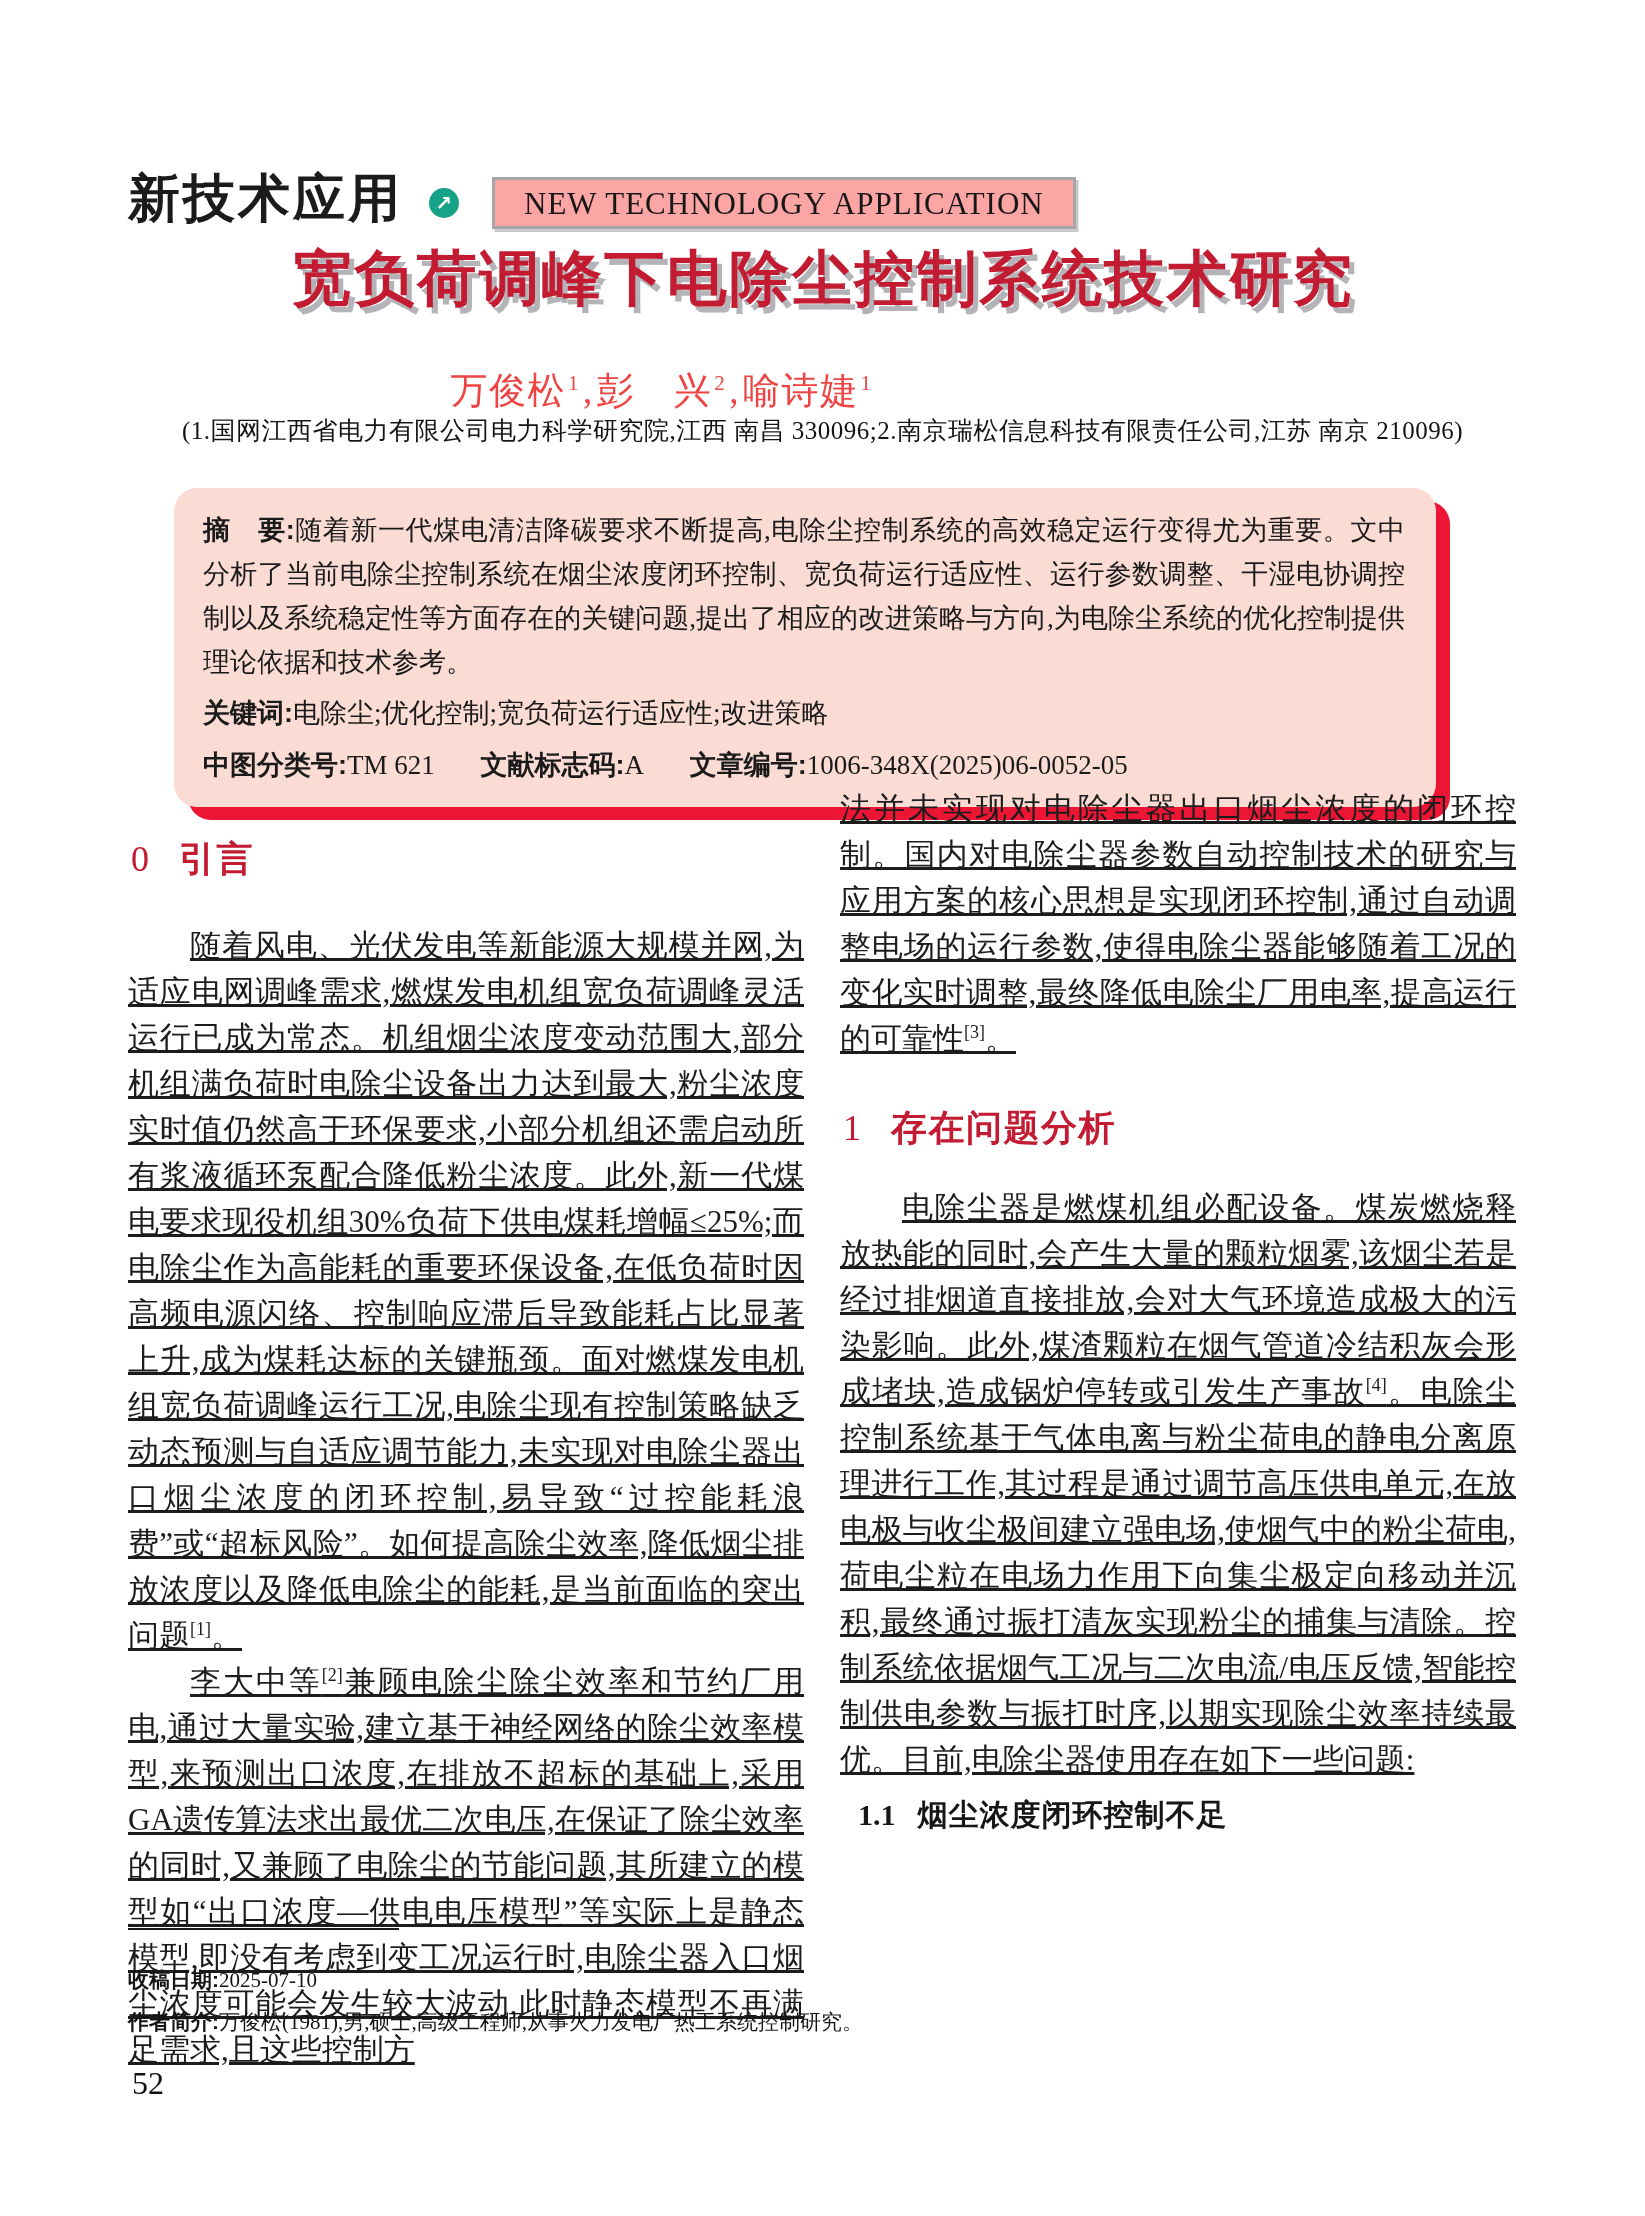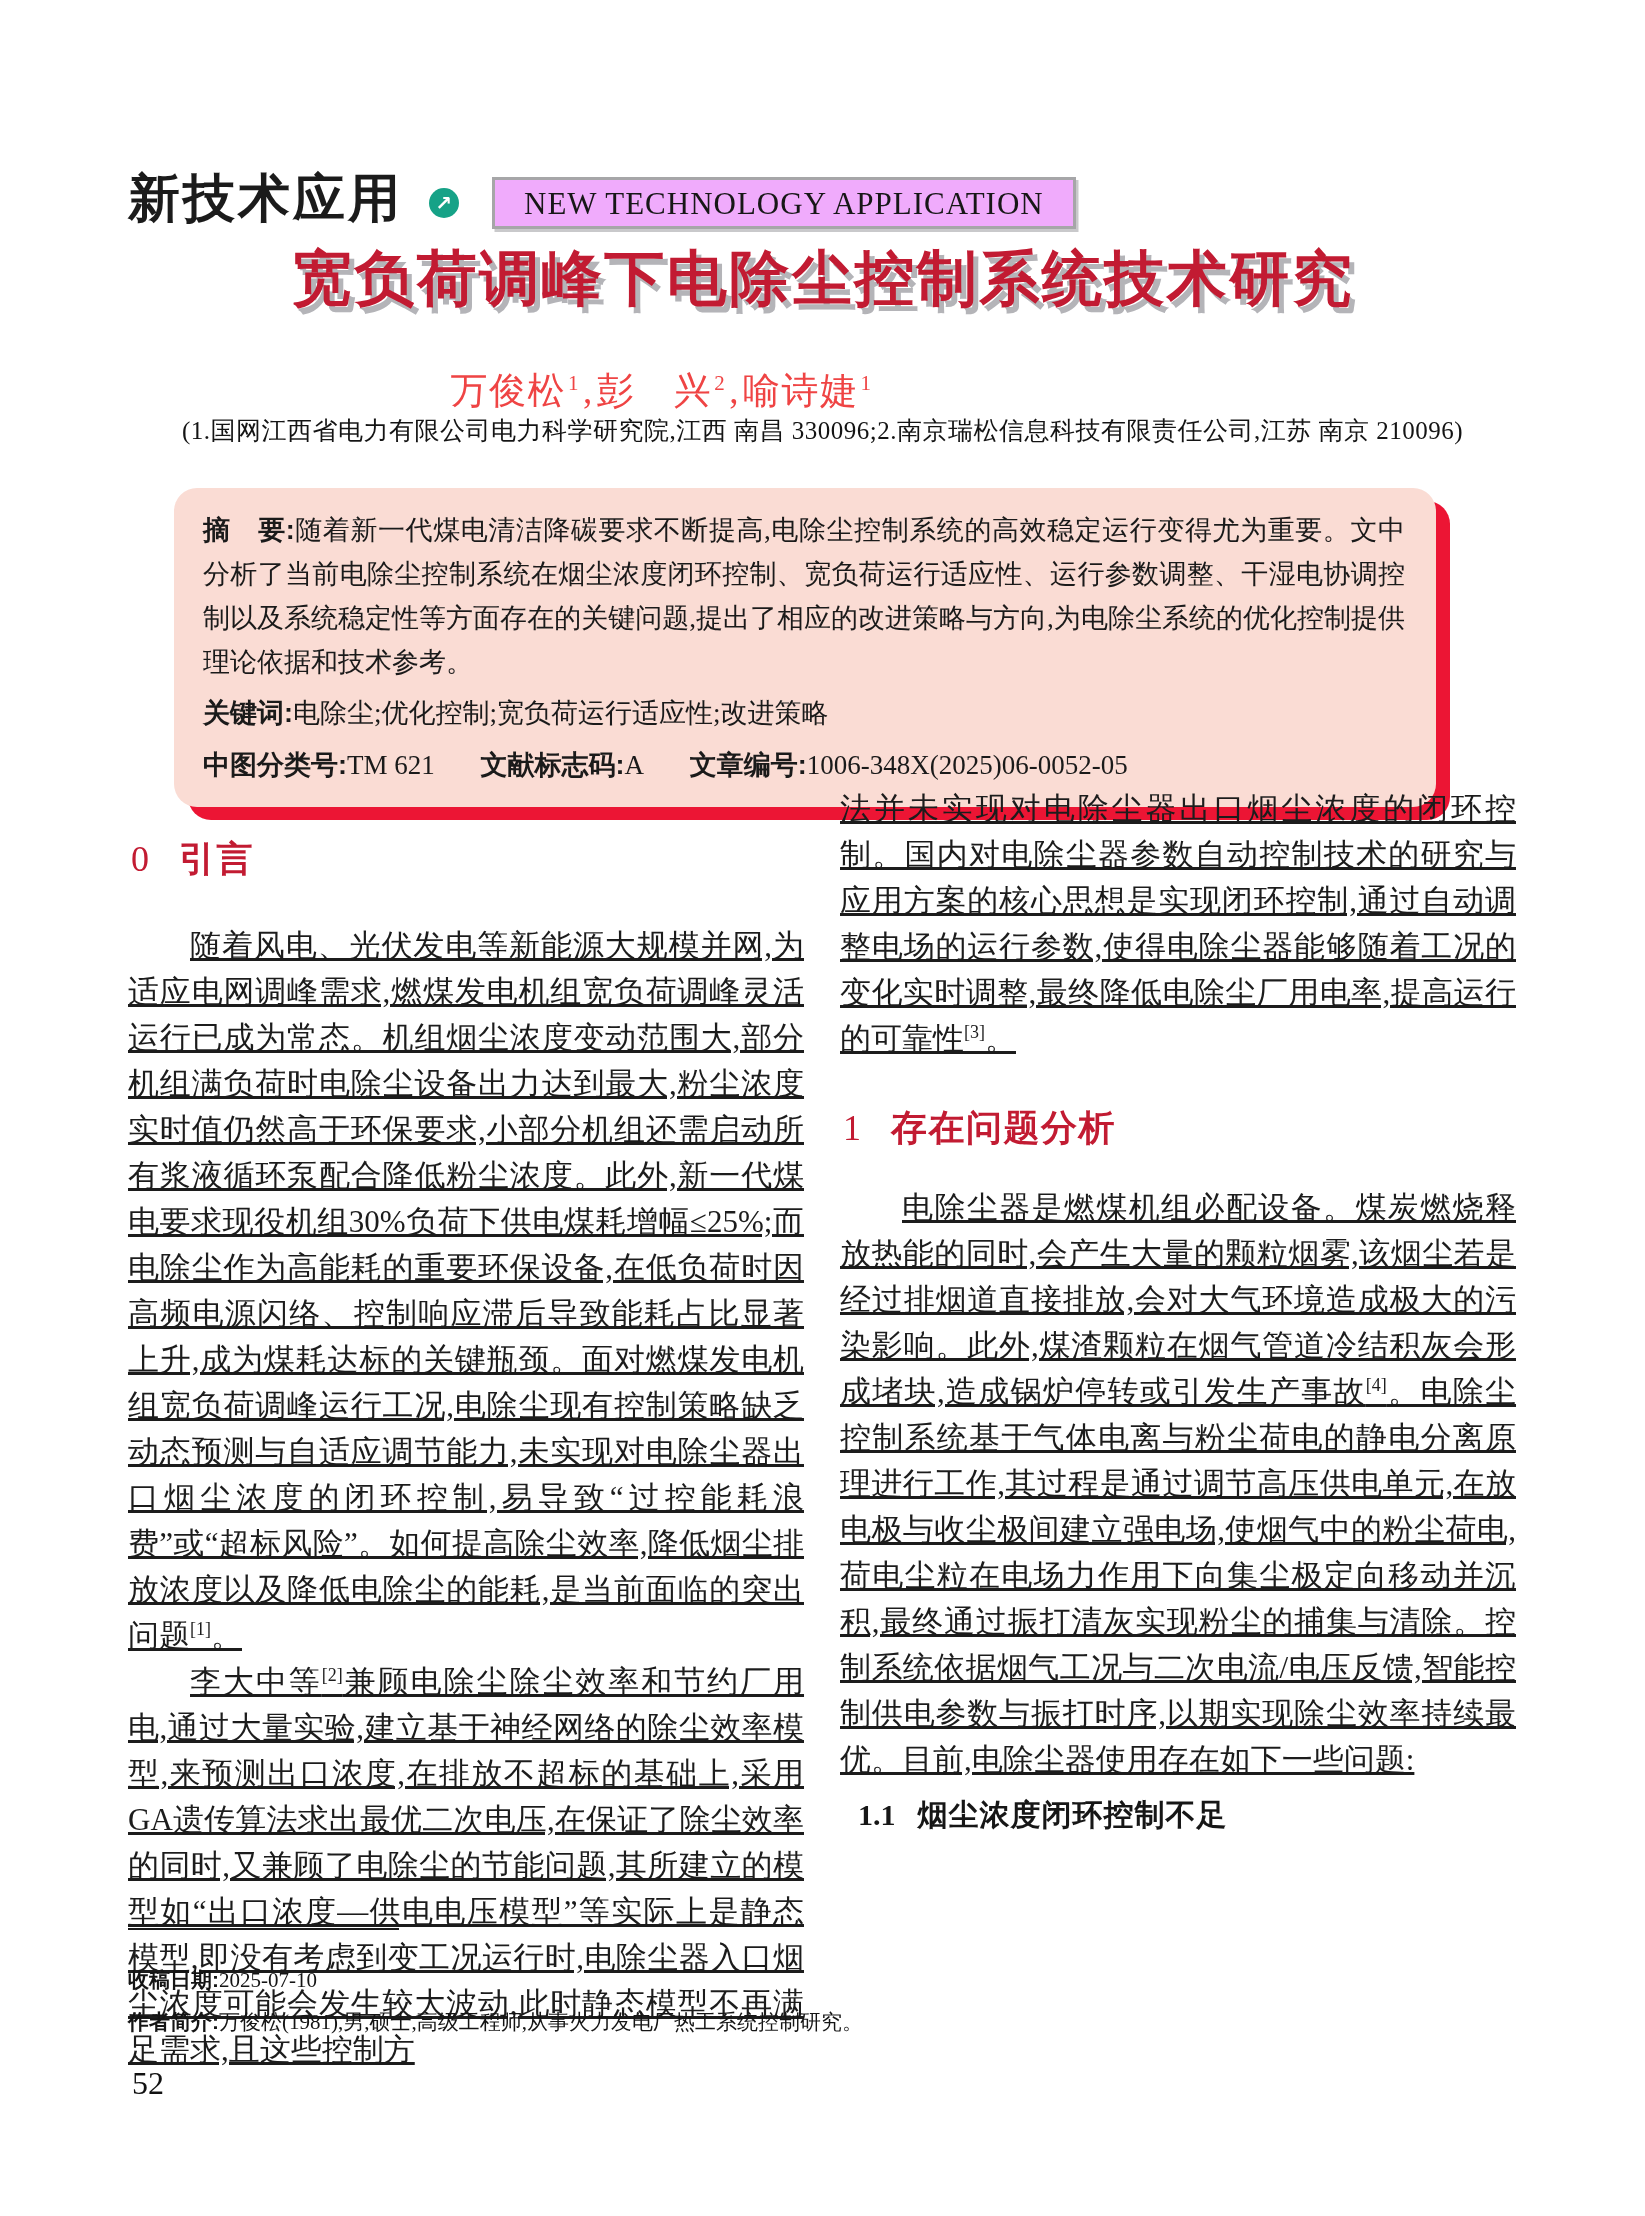--- a/index.html
+++ b/index.html
@@ -11,21 +11,21 @@
   .serif{font-family:"Liberation Serif","DejaVu Serif",serif;}
 
   
   .masthead{position:absolute;left:128px;top:177px;display:flex;align-items:center;}
   .col-cn{font-family:Liberation Mono, monospace;font-weight:900;
           font-size:52px;letter-spacing:3px;color:#1b1b1b;line-height:1;}
   .arrow-badge{width:30px;height:30px;border-radius:50%;background:#16a287;margin-left:26px;
                display:flex;align-items:center;justify-content:center;flex:0 0 auto;}
   .arrow-badge span{color:#ffffff;font-size:20px;font-weight:900;line-height:1;
                     font-family:"DejaVu Sans",sans-serif;}
-  .en-box{margin-left:33px;border:3px solid #a6a6a8;background:#f0abfc;
+  .en-box{margin-left:33px;border:3px solid #a6a6a8;background:#fca5a5;
           box-shadow:2.5px 3px 0 #c9c9cb;padding:8px 29px 7px 29px;text-align:center;}
   .en-box span{font-size:31px;letter-spacing:1px;color:#171717;line-height:1;
                font-family:"Liberation Serif","DejaVu Serif",serif;}
 
   
   .title{position:absolute;left:76px;width:1494px;top:241px;margin:0;text-align:center;
          font-family:"Liberation Sans","DejaVu Sans",sans-serif;font-weight:900;
          font-size:60px;letter-spacing:2.5px;color:#c21b32;line-height:1.25;
          text-shadow:5px 5.5px 0 #b4b4b8;}
   .authors{position:absolute;left:0;width:1323px;top:366px;text-align:center;

